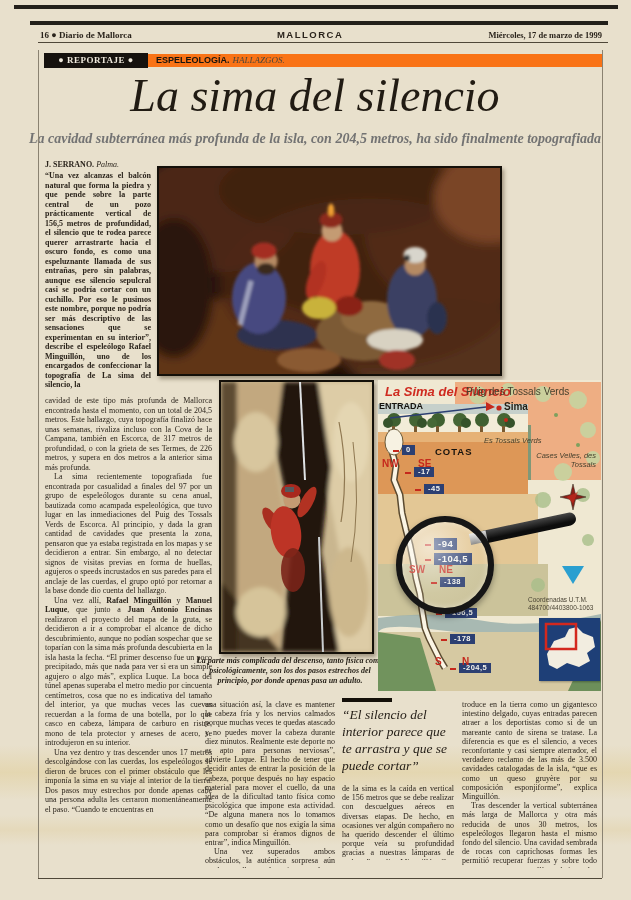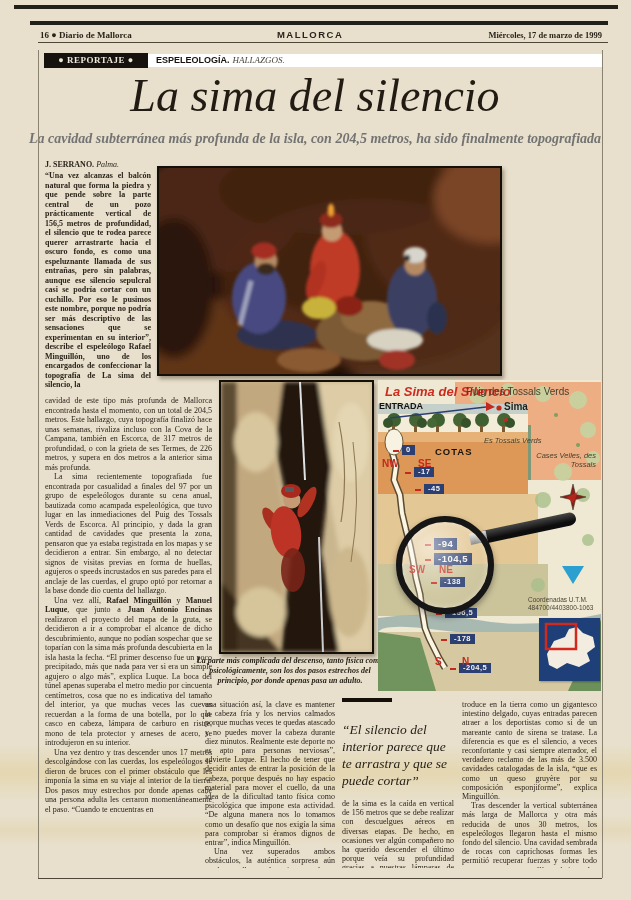--- a/index.html
+++ b/index.html
@@ -6,21 +6,21 @@
   .page{position:relative;width:631px;height:900px;background:#e8e0cc;overflow:hidden;
         font-family:"Liberation Serif",serif;color:#2b241c;}
   .stain{position:absolute;pointer-events:none;}
   .rule{position:absolute;background:#4f4738;}
   .hdr{position:absolute;left:40px;top:29px;width:562px;display:flex;justify-content:space-between;align-items:center;}
   .hdr .hl{font-weight:bold;font-size:9px;}
   .hdr .hc{font-family:"Liberation Sans",sans-serif;font-weight:bold;font-size:9.5px;letter-spacing:1.5px;}
   .hdr .hr{font-weight:bold;font-size:8.5px;}
   .badge{position:absolute;left:44px;top:53px;width:104px;height:15px;background:#16120e;color:#efe9dc;
          font-weight:bold;font-size:9px;text-align:center;line-height:15px;letter-spacing:.5px;}
-  .graybar{position:absolute;left:148px;top:54px;width:454px;height:13px;background:#ffffff;
+  .graybar{position:absolute;left:148px;top:54px;width:454px;height:13px;background:#f97316;
            font-size:9px;line-height:13px;padding-left:0;}
   .graybar .sec{font-family:"Liberation Sans",sans-serif;font-weight:bold;color:#17140f;margin-left:8px;}
   .graybar .top{font-style:italic;color:#4a443a;margin-left:3px;}
   .headline{position:absolute;left:30px;top:70px;width:570px;text-align:center;
             font-style:italic;font-size:46px;line-height:52px;color:#211b13;}
   .subhead{position:absolute;left:25px;top:131px;width:580px;text-align:center;
            font-style:italic;font-weight:bold;font-size:14px;color:#737373;}
   .byline{position:absolute;left:45px;top:160px;font-size:8px;}
   .byline .by1{font-weight:bold;}
   .byline .by2{font-style:italic;text-align:center;}
@@ -49,21 +49,21 @@
           transform-origin:left center;z-index:5;}
   .ferrule{position:absolute;left:92px;top:154px;width:17px;height:11px;background:linear-gradient(180deg,#e4e4e4,#7e7e7e);
            transform:rotate(-12deg);transform-origin:left center;z-index:6;}
   .tri{position:absolute;left:184px;top:186px;width:0;height:0;border-left:11px solid transparent;
        border-right:11px solid transparent;border-top:18px solid #2a9fd0;z-index:5;}
   .utm{position:absolute;left:150px;top:216px;width:74px;font-family:"Liberation Sans",sans-serif;
        font-size:6.5px;line-height:8px;color:#4a4435;z-index:5;}
   .mcabox{position:absolute;left:161px;top:238px;width:61px;height:63px;background:#1e3f77;z-index:5;
           box-shadow:1px 1px 2px rgba(0,0,0,.3);}
   .quotebar{width:50px;height:4px;background:#141009;}
-  .pullquote{font-style:italic;font-size:13.5px;line-height:17px;color:#27211a;margin-top:19px;}
+  .pullquote{font-style:italic;font-size:13.5px;line-height:17px;color:#27211a;margin-top:4px;}
   .vline{position:absolute;width:1px;background:#8a8271;}
 </style>
 </head>
 <body>
 
 <div class="page">
 
   <div class="stain" style="left:0;top:745px;width:631px;height:55px;background:linear-gradient(180deg,rgba(214,180,80,0),rgba(214,180,80,.22) 50%,rgba(214,180,80,0));"></div>
   <div class="stain" style="left:0;top:815px;width:631px;height:30px;background:linear-gradient(180deg,rgba(210,175,85,0),rgba(210,175,85,.15),rgba(210,175,85,0));"></div>
   <div class="stain" style="left:330px;top:430px;width:280px;height:120px;background:radial-gradient(ellipse at center,rgba(225,190,110,.12),rgba(225,190,110,0) 70%);"></div>

